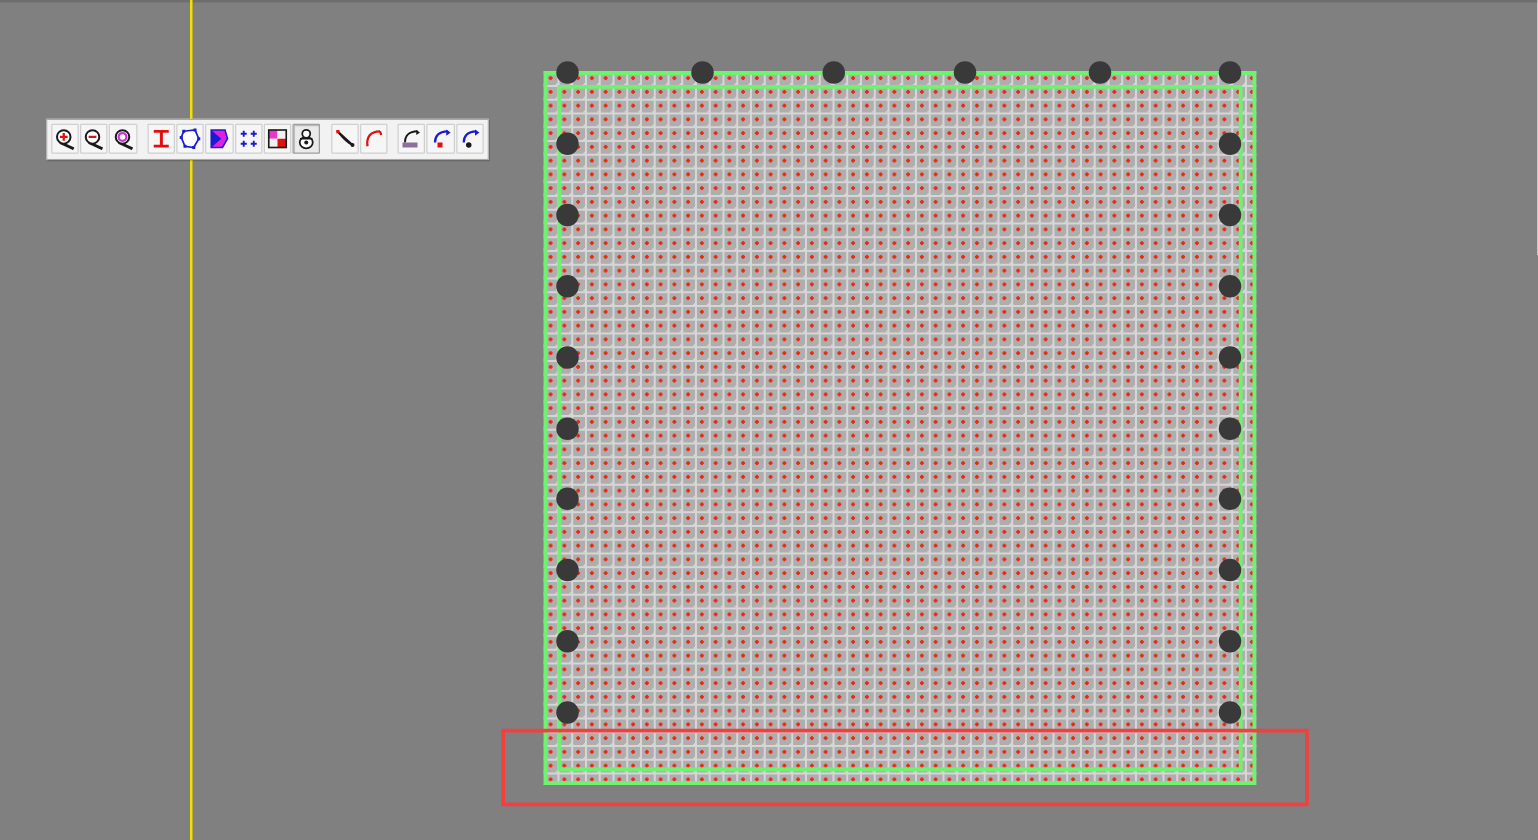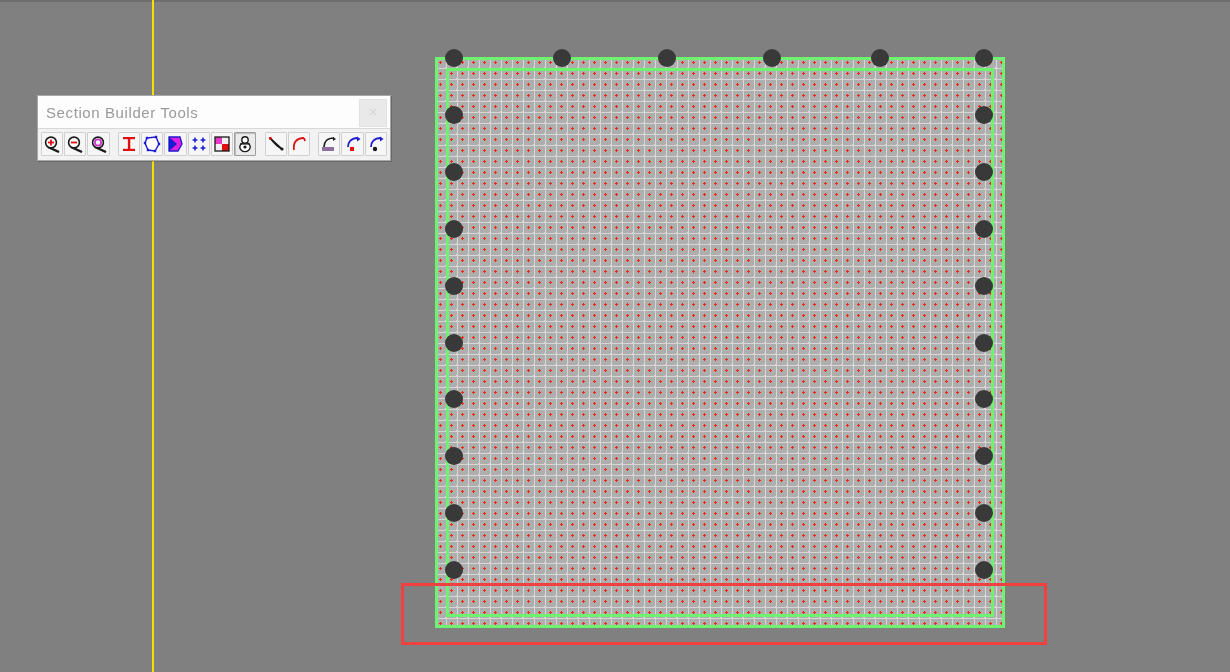--- a/index.html
+++ b/index.html
@@ -211,24 +211,20 @@
         <div class="rebar" style="left: 549px; top: 399px; background: rgb(57, 57, 57); width: 18px; height: 18px; margin-left: -9px; margin-top: -9px;"></div>
         <div class="rebar" style="left: 549px; top: 456px; background: rgb(57, 57, 57); width: 18px; height: 18px; margin-left: -9px; margin-top: -9px;"></div>
         <div class="rebar" style="left: 549px; top: 513px; background: rgb(57, 57, 57); width: 18px; height: 18px; margin-left: -9px; margin-top: -9px;"></div>
       </div>
   </div>
 
   <div class="select-rect" id="selRect" style="left: 401px; top: 583px; width: 646px; height: 62px; border-color: rgb(240, 64, 64);"></div>
 
   <div class="palette">
 
-    <div class="palette-titlebar">
-      <div class="palette-title">Section Builder Tools</div>
-      <div class="palette-close">×</div>
-    </div>
 
     <div class="palette-toolbar" id="toolbar">
         <div class="tb-btn" title="Zoom In">
           <span>
             <svg width="18" height="18" viewBox="0 0 18 18">
               <line x1="5" y1="12" x2="16" y2="17" stroke="#1a1a1a" stroke-width="2.4"></line>
               <circle cx="8" cy="7.5" r="5.4" fill="#ffffff" stroke="#1a1a1a" stroke-width="1.6"></circle>
               <line x1="8" y1="4.4" x2="8" y2="10.6" stroke="#e01010" stroke-width="1.8"></line>
               <line x1="4.9" y1="7.5" x2="11.1" y2="7.5" stroke="#e01010" stroke-width="1.8"></line>
             </svg>

